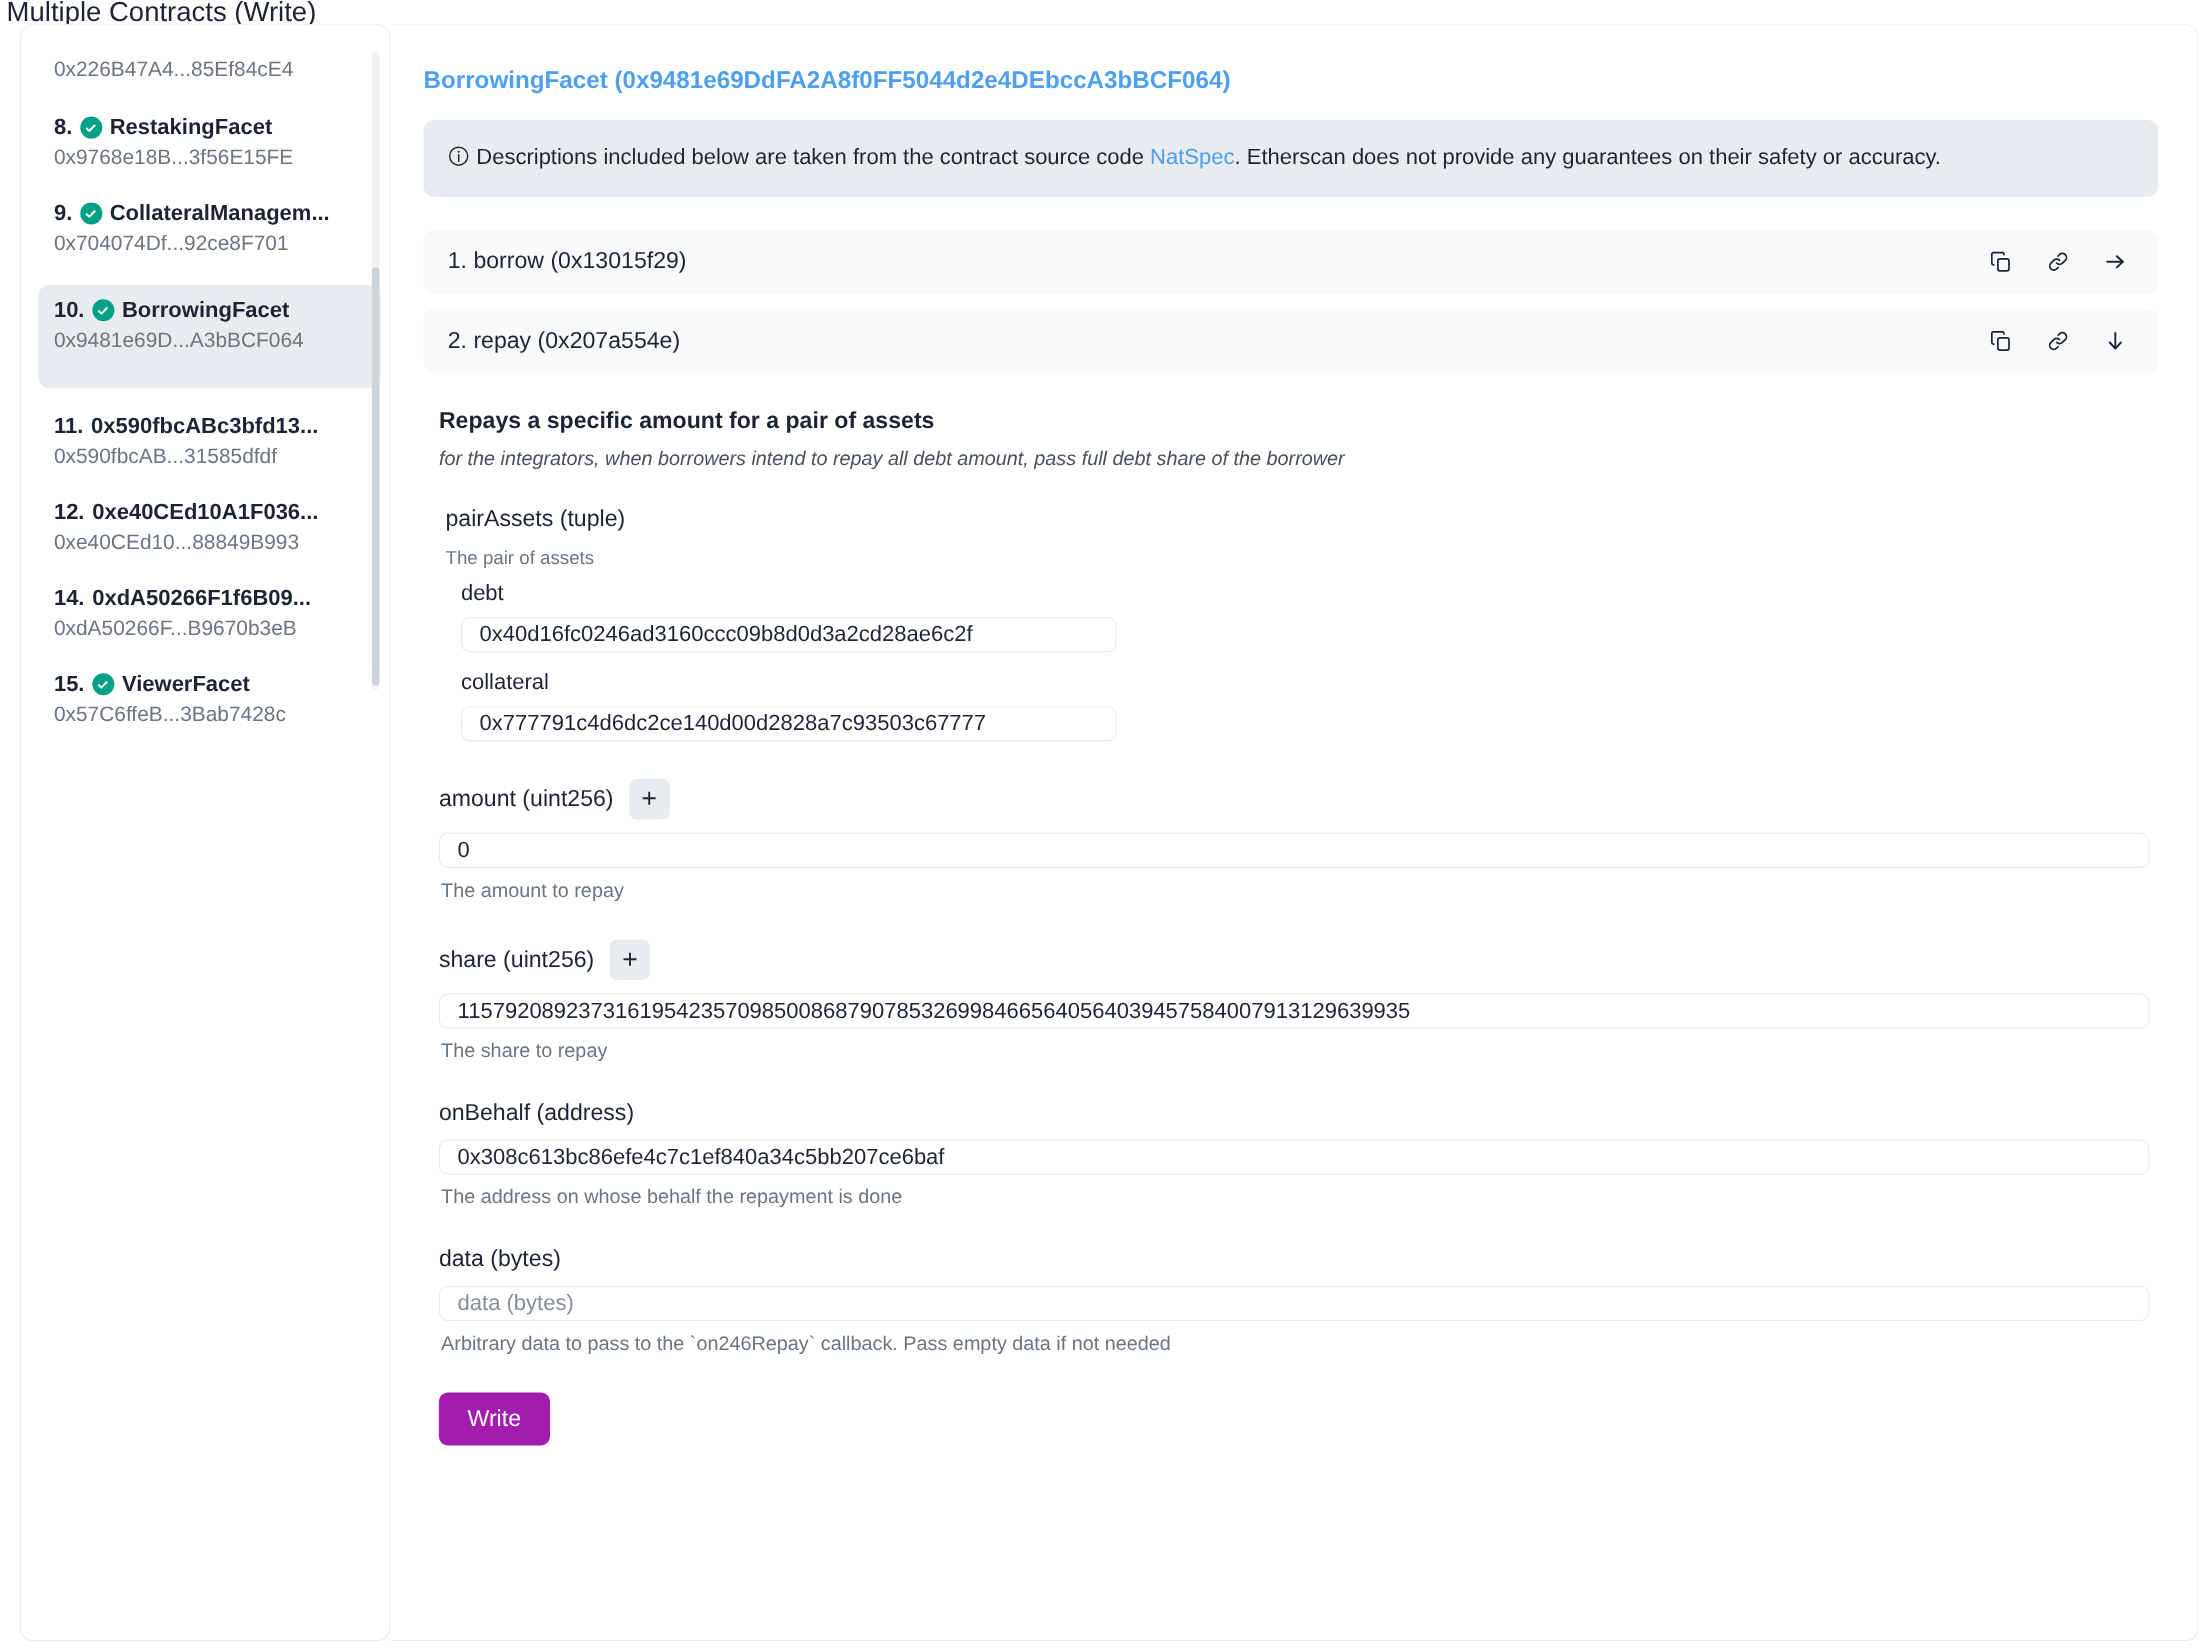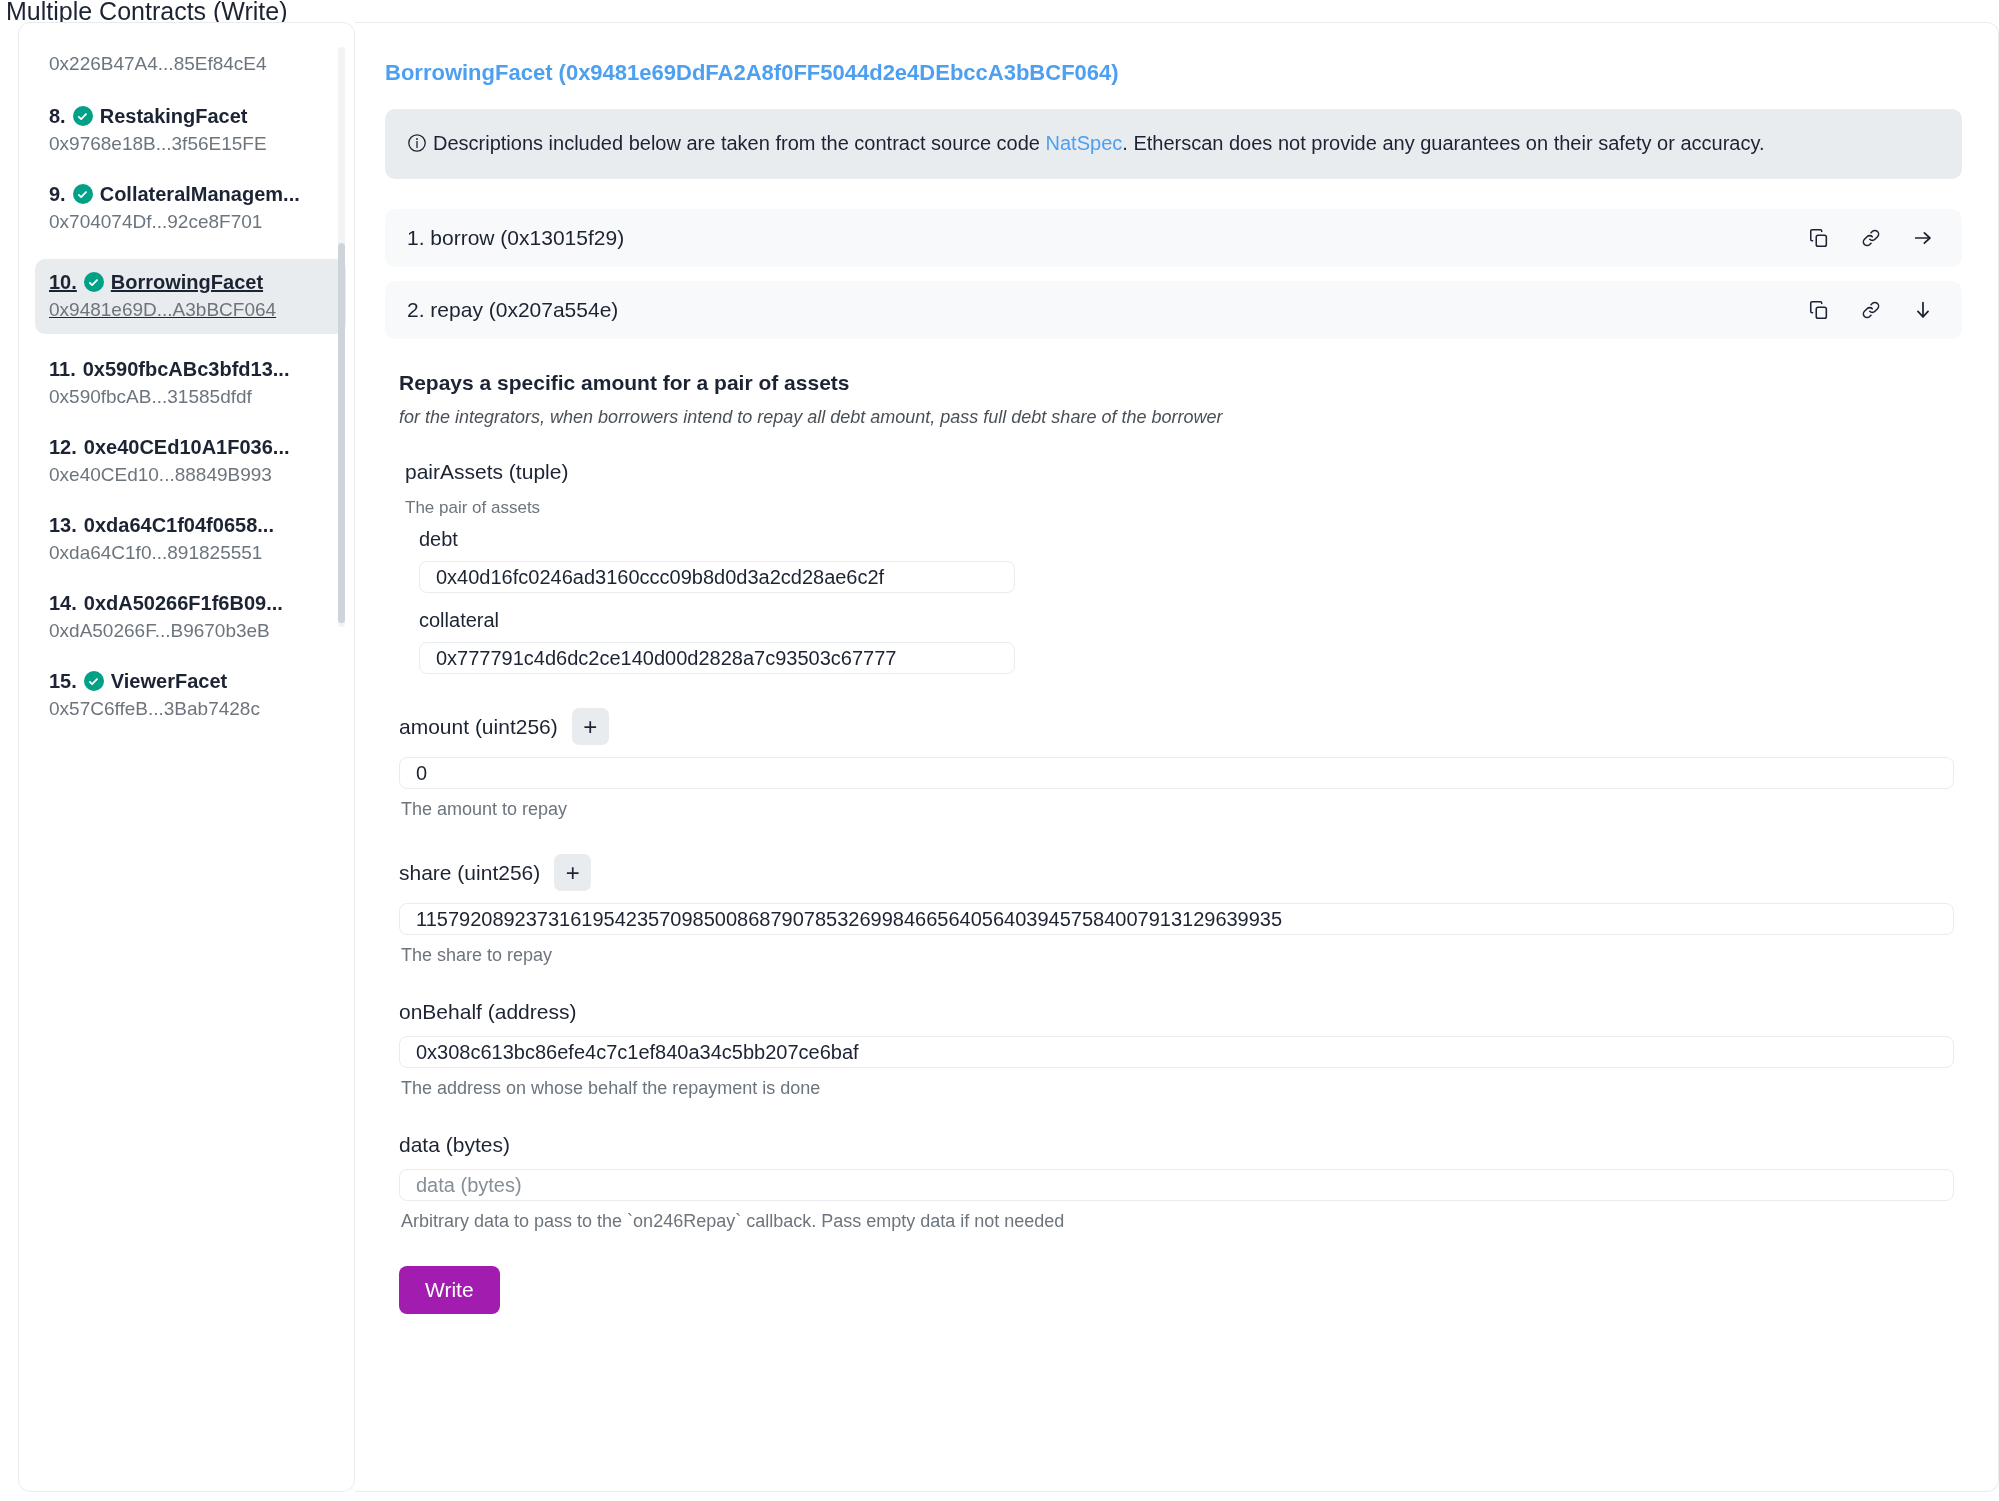--- a/index.html
+++ b/index.html
@@ -59,22 +59,21 @@
     font-size: 19px;
     color: #6c757d;
     font-weight: 400;
     line-height: 30px;
     white-space: nowrap;
   }
   .sb-item.selected {
     background: #e9ecef;
     border-radius: 10px;
     margin: 0 -14px 22px -14px;
-    padding: 10px 14px 9px 14px;
-    text-decoration: underline;
+    padding: 10px 14px 28px 14px;
   }
   .verified-icon {
     width: 20px; height: 20px;
     border-radius: 50%;
     background: #00a186;
     display: inline-flex;
     align-items: center;
     justify-content: center;
     flex: 0 0 20px;
   }
@@ -305,27 +304,20 @@
       </div>
 
       <div class="sb-item">
         <div class="sb-title">
           <span class="num">12.</span>
           <span>0xe40CEd10A1F036...</span>
         </div>
         <div class="sb-addr">0xe40CEd10...88849B993</div>
       </div>
 
-      <div class="sb-item">
-        <div class="sb-title">
-          <span class="num">13.</span>
-          <span>0xda64C1f04f0658...</span>
-        </div>
-        <div class="sb-addr">0xda64C1f0...891825551</div>
-      </div>
 
       <div class="sb-item">
         <div class="sb-title">
           <span class="num">14.</span>
           <span>0xdA50266F1f6B09...</span>
         </div>
         <div class="sb-addr">0xdA50266F...B9670b3eB</div>
       </div>
 
       <div class="sb-item">

